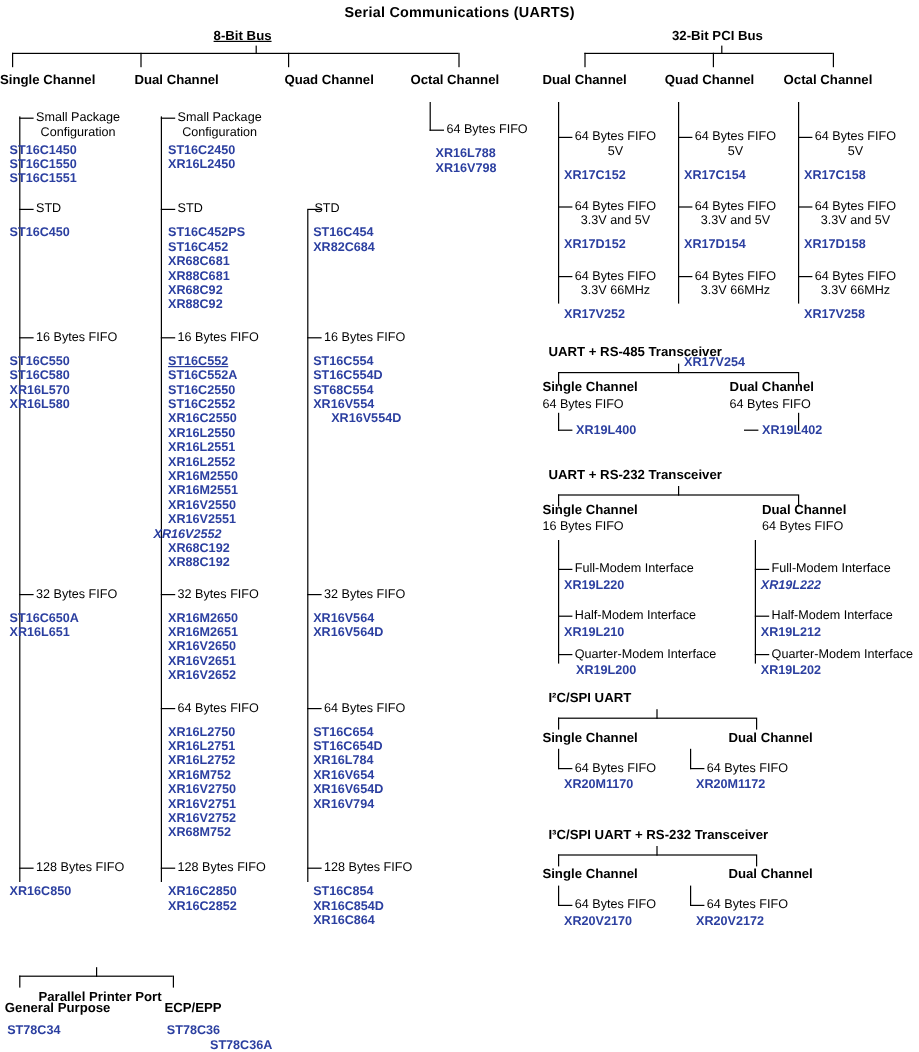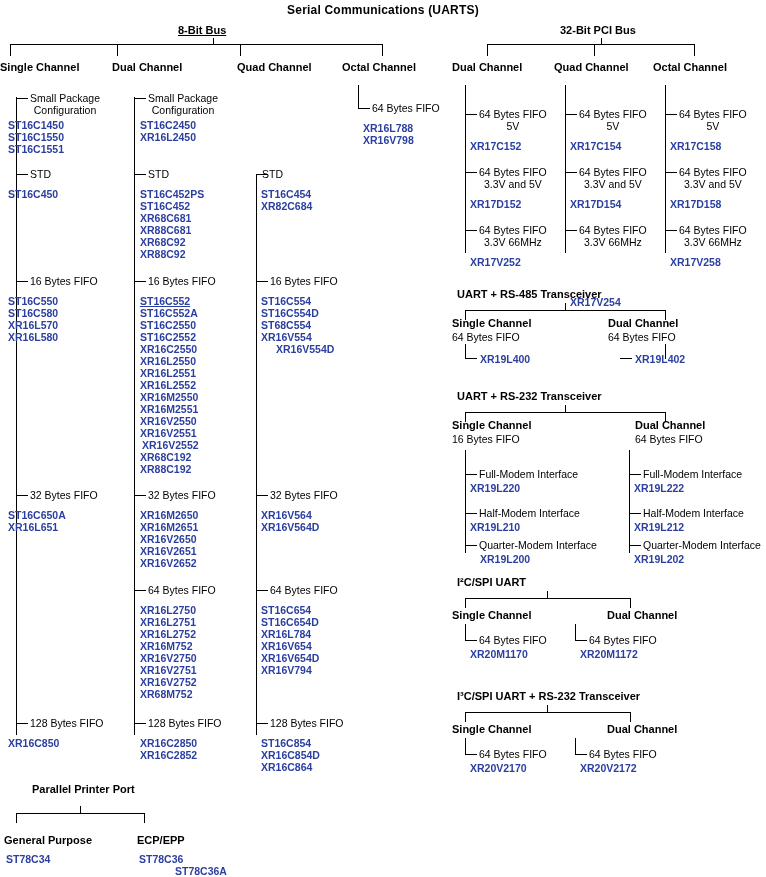--- a/index.html
+++ b/index.html
@@ -108,21 +108,21 @@
 <div class="abs pn" style="left:140px;top:319px;">ST16C2550</div>
 <div class="abs pn" style="left:140px;top:331px;">ST16C2552</div>
 <div class="abs pn" style="left:140px;top:343px;">XR16C2550</div>
 <div class="abs pn" style="left:140px;top:355px;">XR16L2550</div>
 <div class="abs pn" style="left:140px;top:367px;">XR16L2551</div>
 <div class="abs pn" style="left:140px;top:379px;">XR16L2552</div>
 <div class="abs pn" style="left:140px;top:391px;">XR16M2550</div>
 <div class="abs pn" style="left:140px;top:403px;">XR16M2551</div>
 <div class="abs pn" style="left:140px;top:415px;">XR16V2550</div>
 <div class="abs pn" style="left:140px;top:427px;">XR16V2551</div>
-<div class="abs pn" style="left:142px;top:439px;">XR16V2552</div>
+<div class="abs pn" style="left:128px;top:439px;font-style:italic;">XR16V2552</div>
 <div class="abs pn" style="left:140px;top:451px;">XR68C192</div>
 <div class="abs pn" style="left:140px;top:463px;">XR88C192</div>
 
 <div class="hline" style="left:134px;top:495px;width:12px;"></div>
 <div class="abs lbl" style="left:148px;top:489px;">32 Bytes FIFO</div>
 <div class="abs pn" style="left:140px;top:509px;">XR16M2650</div>
 <div class="abs pn" style="left:140px;top:521px;">XR16M2651</div>
 <div class="abs pn" style="left:140px;top:533px;">XR16V2650</div>
 <div class="abs pn" style="left:140px;top:545px;">XR16V2651</div>
 <div class="abs pn" style="left:140px;top:557px;">XR16V2652</div>
@@ -264,21 +264,21 @@
 <div class="abs pn" style="left:470px;top:521px;">XR19L210</div>
 <div class="hline" style="left:465px;top:545px;width:12px;"></div>
 <div class="abs lbl" style="left:479px;top:539px;">Quarter-Modem Interface</div>
 <div class="abs pn" style="left:480px;top:553px;text-align:center;">XR19L200</div>
 
 <div class="abs hdr2" style="left:635px;top:419px;">Dual Channel</div>
 <div class="abs lbl" style="left:635px;top:433px;">64 Bytes FIFO</div>
 <div class="vline" style="left:629px;top:450px;height:103px;"></div>
 <div class="hline" style="left:629px;top:474px;width:12px;"></div>
 <div class="abs lbl" style="left:643px;top:468px;">Full-Modem Interface</div>
-<div class="abs pn" style="left:634px;top:482px;">XR19L222</div>
+<div class="abs pn" style="left:634px;top:482px;font-style:italic;">XR19L222</div>
 <div class="hline" style="left:629px;top:513px;width:12px;"></div>
 <div class="abs lbl" style="left:643px;top:507px;">Half-Modem Interface</div>
 <div class="abs pn" style="left:634px;top:521px;">XR19L212</div>
 <div class="hline" style="left:629px;top:545px;width:12px;"></div>
 <div class="abs lbl" style="left:643px;top:539px;">Quarter-Modem Interface</div>
 <div class="abs pn" style="left:634px;top:553px;">XR19L202</div>
 
 <div class="abs sec-title" style="left:457px;top:576px;">I²C/SPI UART</div>
 <div class="hline" style="left:465px;top:598px;width:165px;"></div>
 <div class="vline" style="left:547px;top:591px;height:8px;"></div>
@@ -304,21 +304,21 @@
 <div class="abs hdr2" style="left:607px;top:723px;">Dual Channel</div>
 <div class="vline" style="left:465px;top:738px;height:17px;"></div>
 <div class="hline" style="left:465px;top:754px;width:12px;"></div>
 <div class="abs lbl" style="left:479px;top:748px;">64 Bytes FIFO</div>
 <div class="abs pn" style="left:470px;top:762px;">XR20V2170</div>
 <div class="vline" style="left:575px;top:738px;height:17px;"></div>
 <div class="hline" style="left:575px;top:754px;width:12px;"></div>
 <div class="abs lbl" style="left:589px;top:748px;">64 Bytes FIFO</div>
 <div class="abs pn" style="left:580px;top:762px;">XR20V2172</div>
 
-<div class="abs sec-title" style="left:32px;top:783px;">Parallel Printer Port</div>
+<div class="abs sec-title" style="left:32px;top:825px;">Parallel Printer Port</div>
 <div class="hline" style="left:16px;top:813px;width:128px;"></div>
 <div class="vline" style="left:80px;top:806px;height:8px;"></div>
 <div class="vline" style="left:16px;top:813px;height:10px;"></div>
 <div class="vline" style="left:144px;top:813px;height:10px;"></div>
 <div class="abs hdr2" style="left:4px;top:834px;">General Purpose</div>
 <div class="abs pn" style="left:6px;top:853px;">ST78C34</div>
 <div class="abs hdr2" style="left:137px;top:834px;">ECP/EPP</div>
 <div class="abs pn" style="left:139px;top:853px;">ST78C36</div>
 <div class="abs pn" style="left:139px;top:865px;margin-left:36px;">ST78C36A</div>
 

